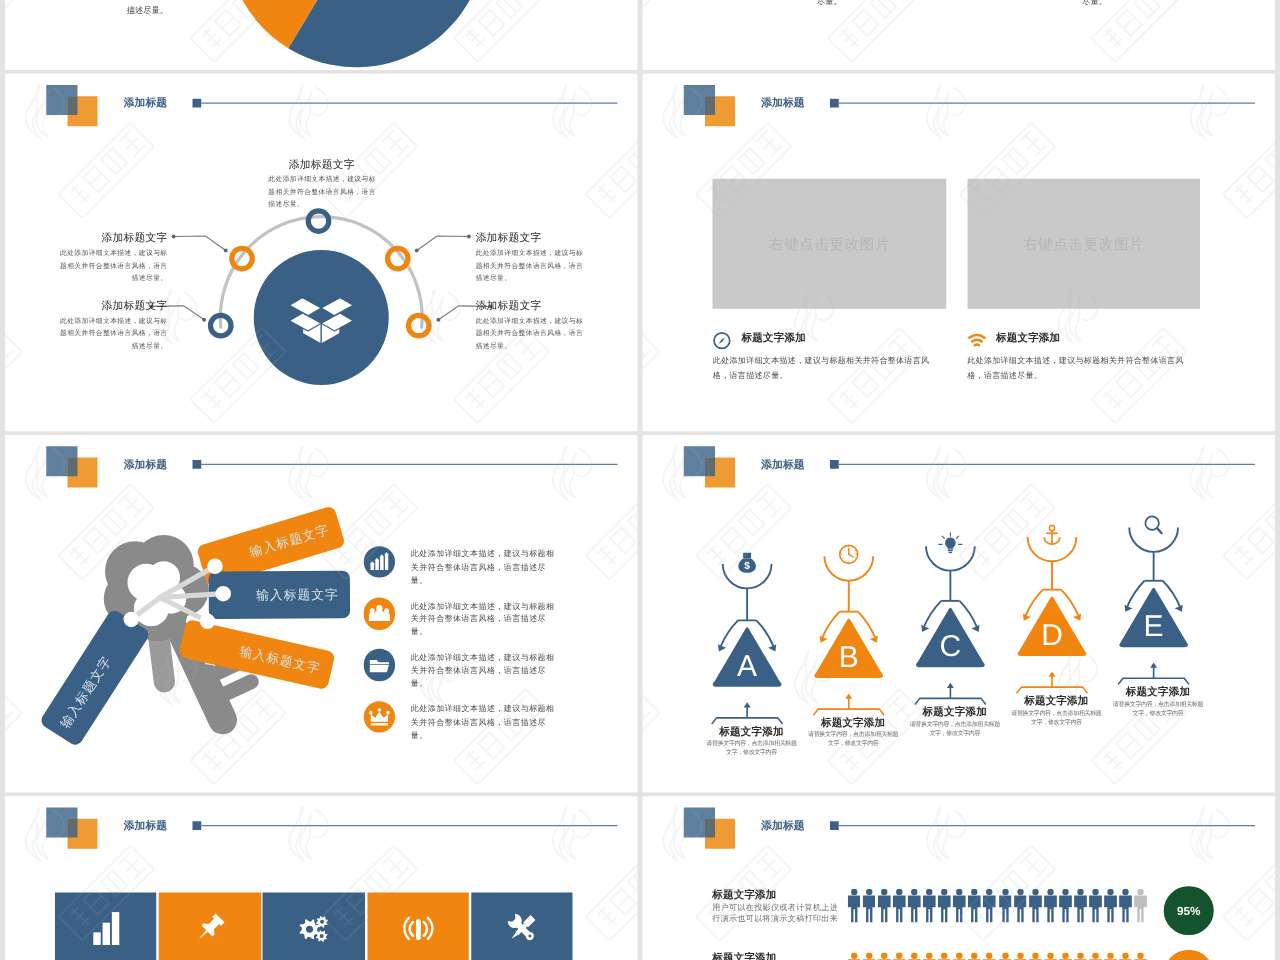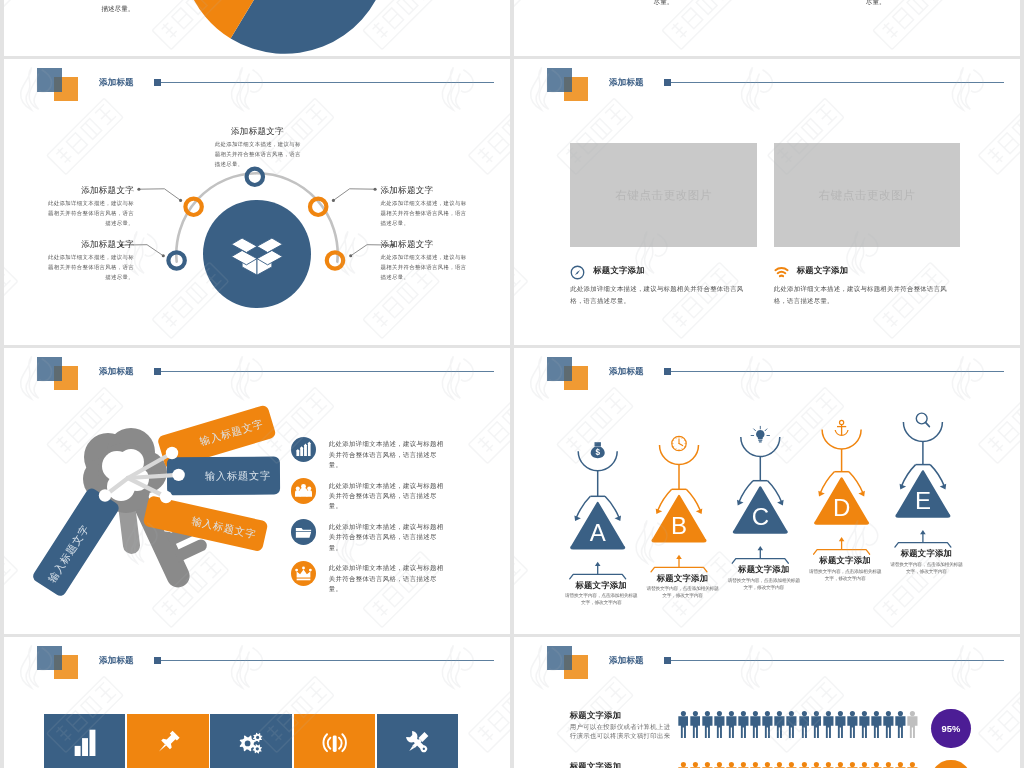--- a/index.html
+++ b/index.html
@@ -2983,21 +2983,21 @@
                 <path d="M0.7 11.8 L23.3 11.8 L23.3 33.0 L17.6 33.0 L17.6 60 L13.4 60 L13.4 36.5 L10.6 36.5 L10.6 60 L6.4 60 L6.4 33.0 L0.7 33.0 Z"></path>
               </g>
             </svg>
             <svg width="10.8" height="27" viewBox="0 0 24 60" style="flex: 0 0 auto;">
               <g fill="#bfbfbf">
                 <circle cx="12" cy="5.7" r="5.7"></circle>
                 <path d="M0.7 11.8 L23.3 11.8 L23.3 33.0 L17.6 33.0 L17.6 60 L13.4 60 L13.4 36.5 L10.6 36.5 L10.6 60 L6.4 60 L6.4 33.0 L0.7 33.0 Z"></path>
               </g>
             </svg>
           </div>
-          <div class="stpct" style="background: #4c1d95;">95%</div>
+          <div class="stpct" style="background: #14532d;">95%</div>
         </div>
         <div class="strow" style="top: 124px;">
           <div class="sthead">
             <div class="sttitle">标题文字添加</div>
           </div>
           <div class="stpeople">
             <svg width="10.8" height="27" viewBox="0 0 24 60" style="flex: 0 0 auto;">
               <g fill="#f0850f">
                 <circle cx="12" cy="5.7" r="5.7"></circle>
                 <path d="M0.7 11.8 L23.3 11.8 L23.3 33.0 L17.6 33.0 L17.6 60 L13.4 60 L13.4 36.5 L10.6 36.5 L10.6 60 L6.4 60 L6.4 33.0 L0.7 33.0 Z"></path>

